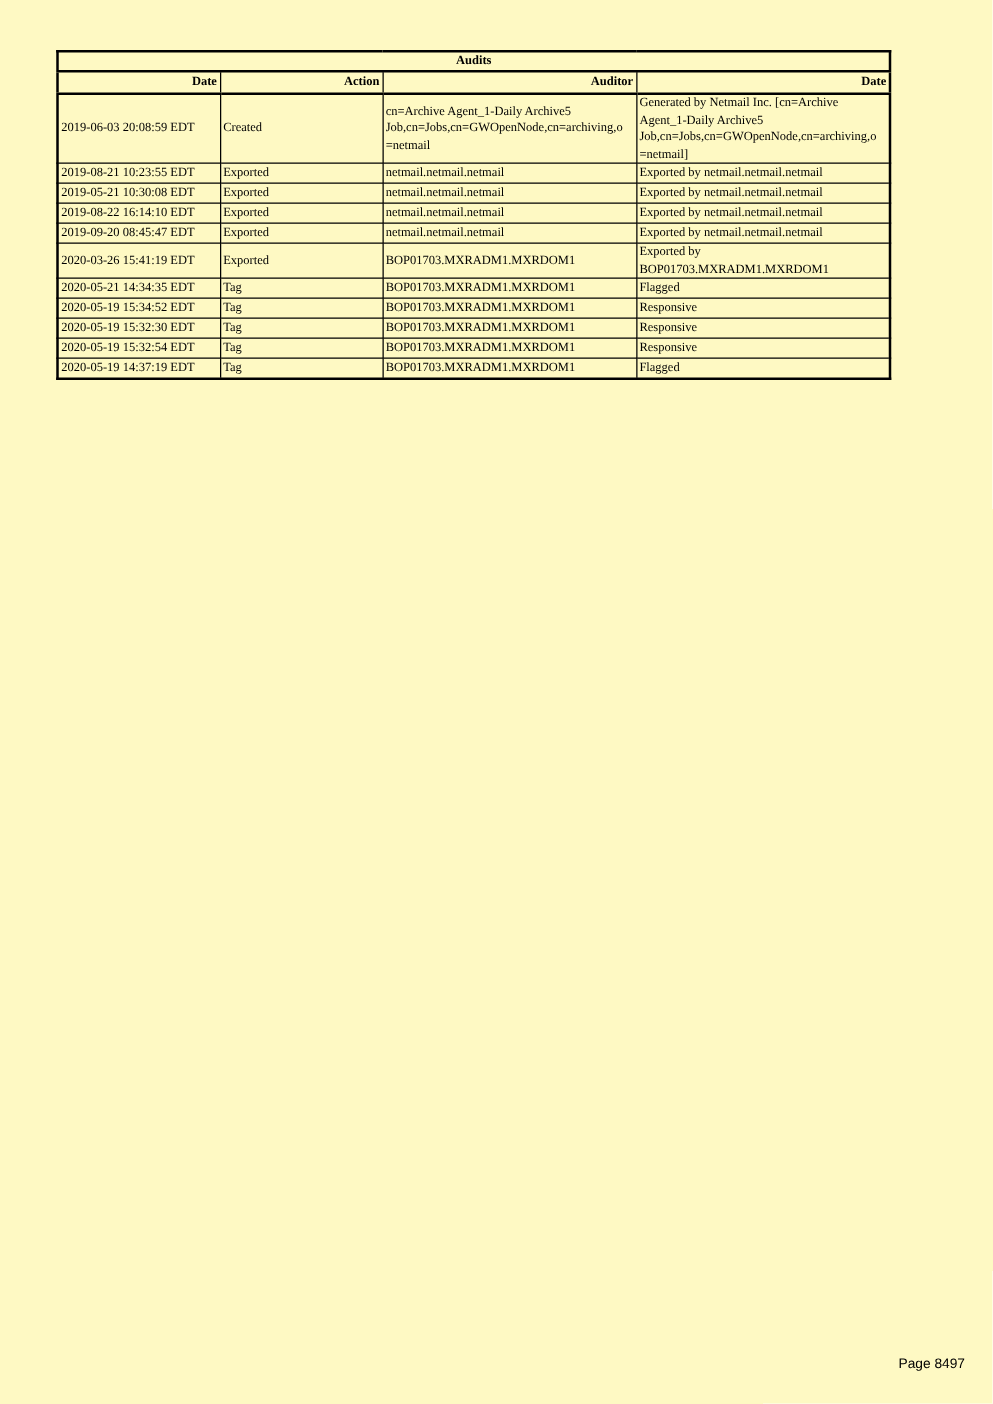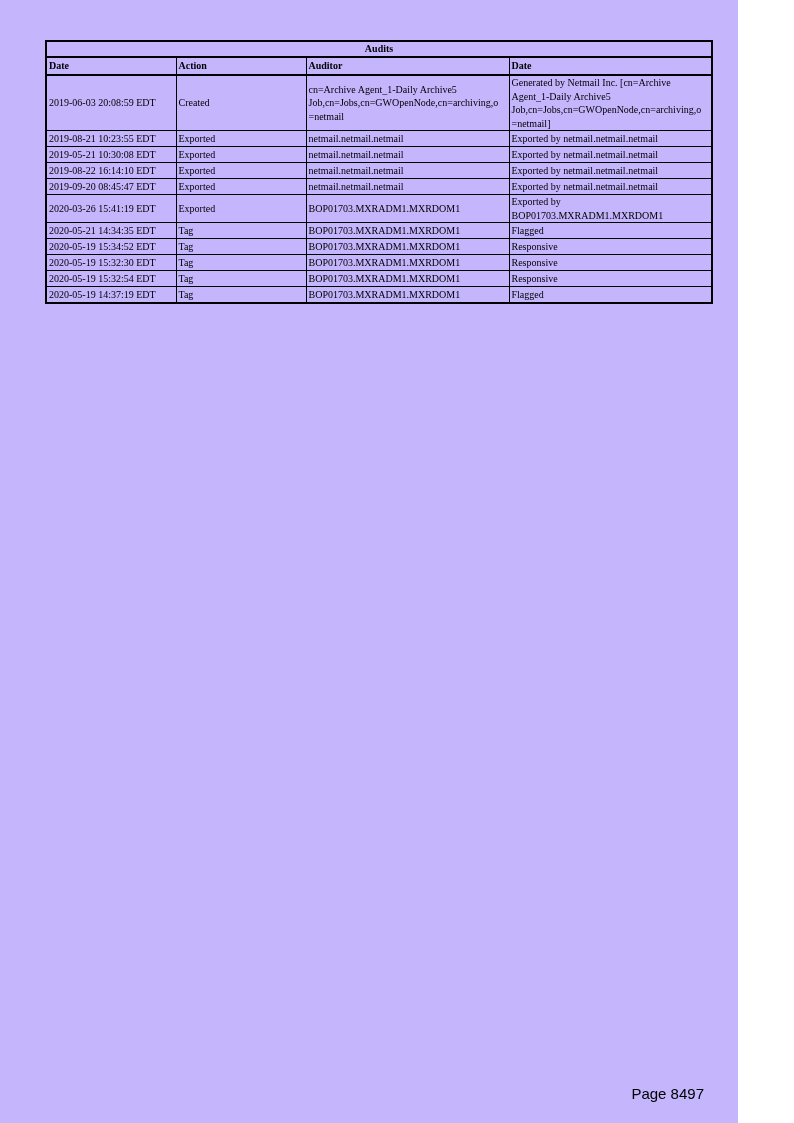--- a/index.html
+++ b/index.html
@@ -2,23 +2,23 @@
 <html><head>
 <meta charset="utf-8">
 <style>
   html, body {
     margin: 0;
     padding: 0;
     background: #ffffff;
   }
   .page {
     position: relative;
-    width: 738px;
+    width: 794px;
     height: 1123px;
-    background: #c4b5fd;
+    background: #fef9c3;
     font-family: "Liberation Serif", serif;
     color: #000000;
     overflow: hidden;
   }
   table.audit-table {
     position: absolute;
     left: 45px;
     top: 40px;
     width: 666px;
     border-collapse: collapse;
@@ -38,34 +38,34 @@
   }
   table.audit-table tr.title-row th {
     height: 14px;
     font-weight: bold;
     text-align: center;
     border-bottom-width: 2px;
   }
   table.audit-table tr.header-row th {
     height: 16px;
     font-weight: bold;
-    text-align: left;
+    text-align: right;
     border-bottom-width: 2px;
   }
   table.audit-table tbody td {
     height: 15px;
     text-align: left;
     font-weight: normal;
   }
   .page-footer {
     position: absolute;
     top: 1085px;
-    right: 34px;
+    right: 22px;
     font-family: "Liberation Sans", sans-serif;
-    font-size: 15px;
+    font-size: 11px;
     color: #000000;
   }
 </style>
 </head>
 <body>
 
 <div class="page">
 
   <table class="audit-table">
     <colgroup>

